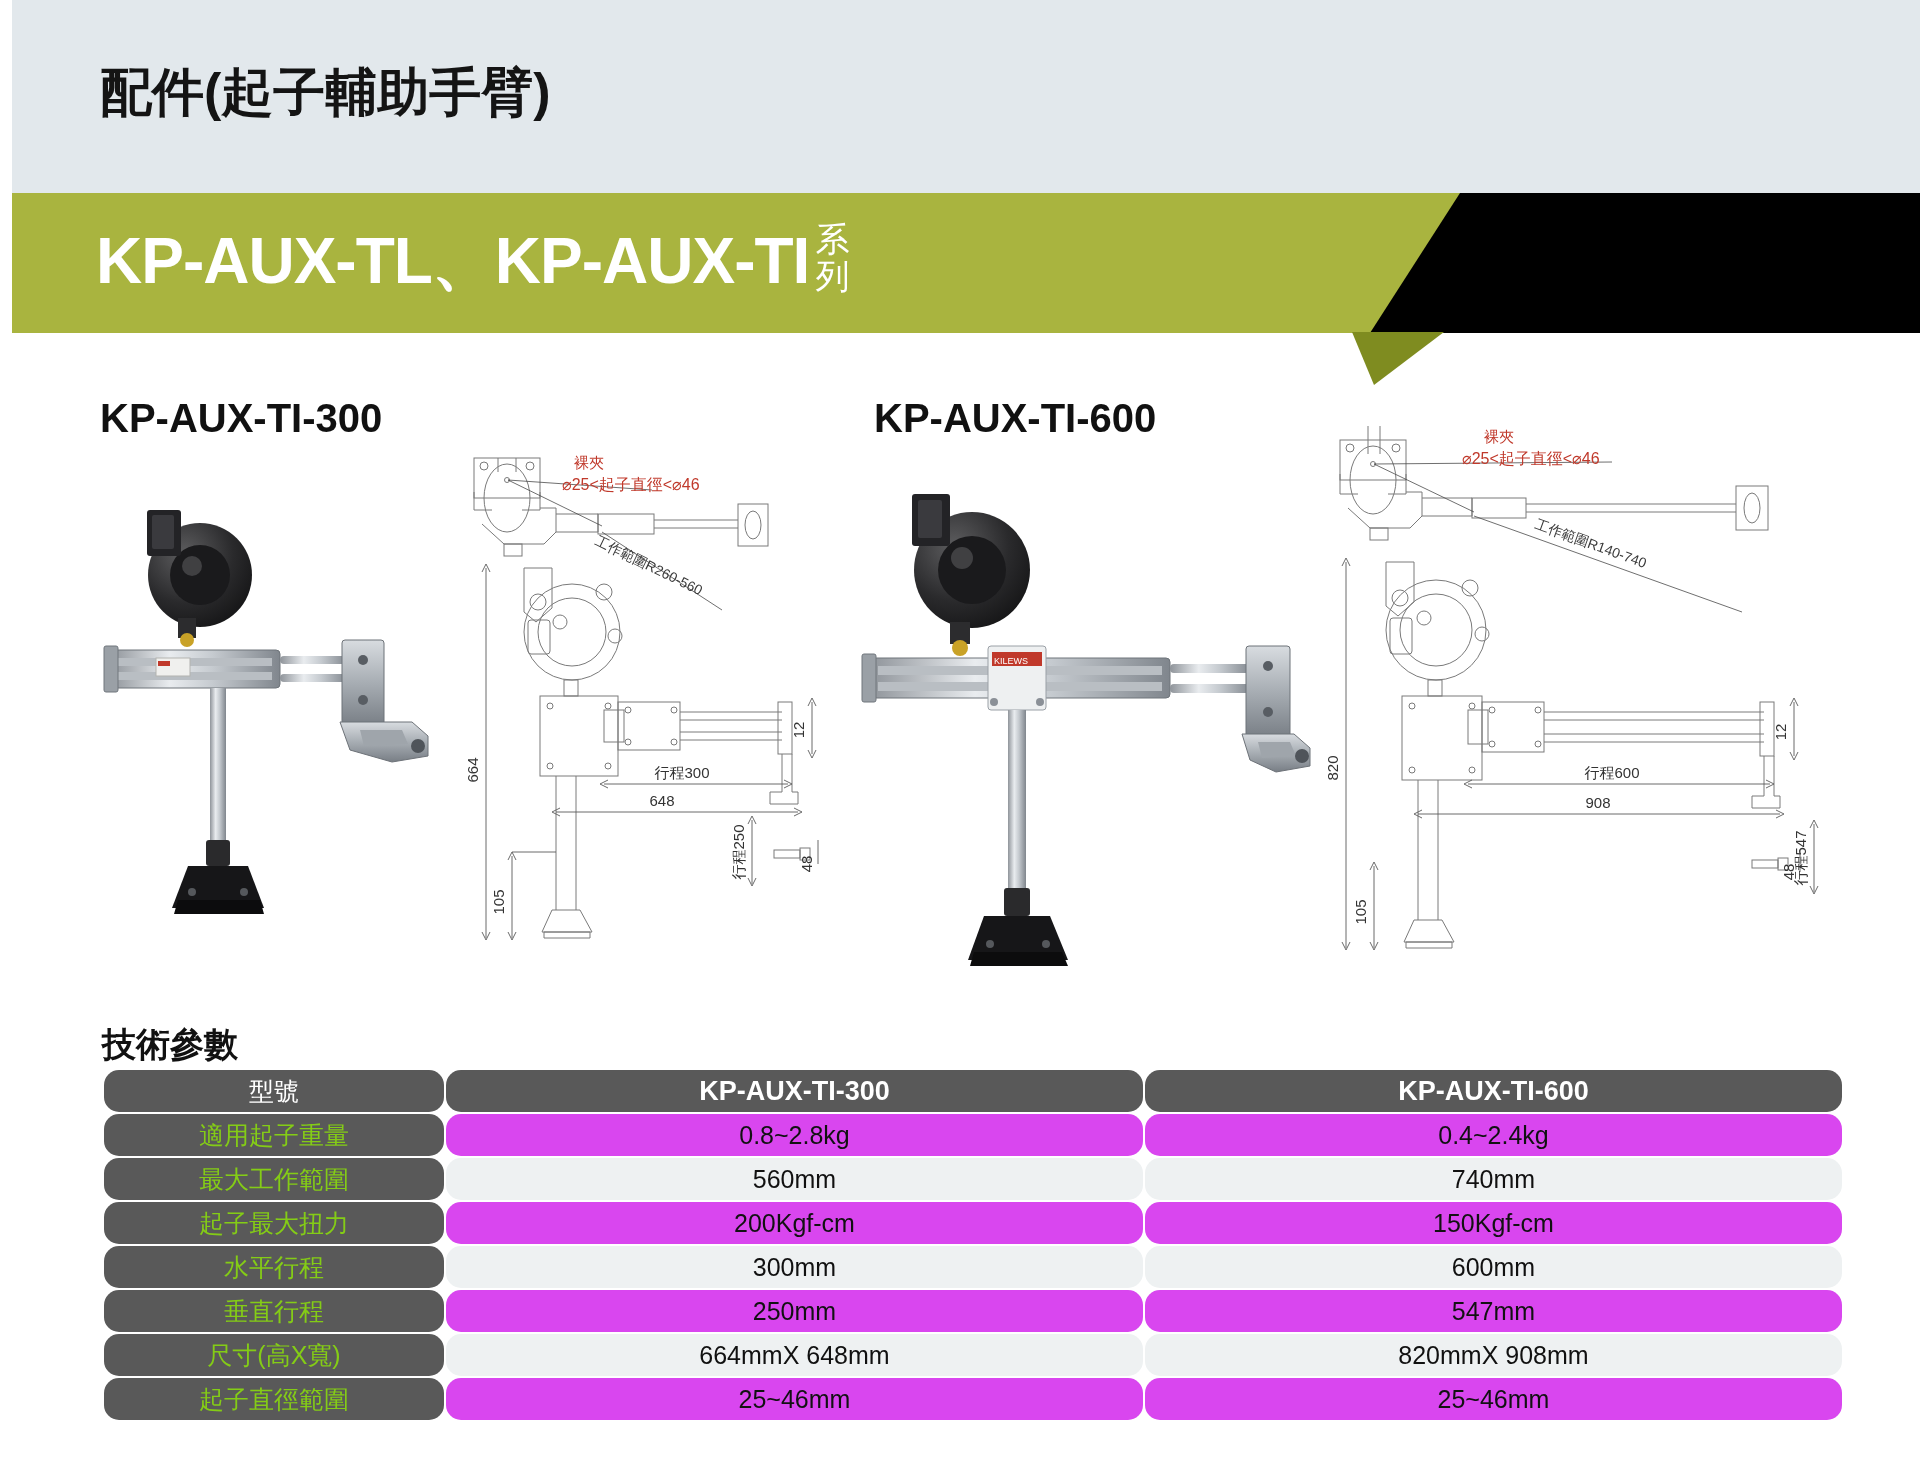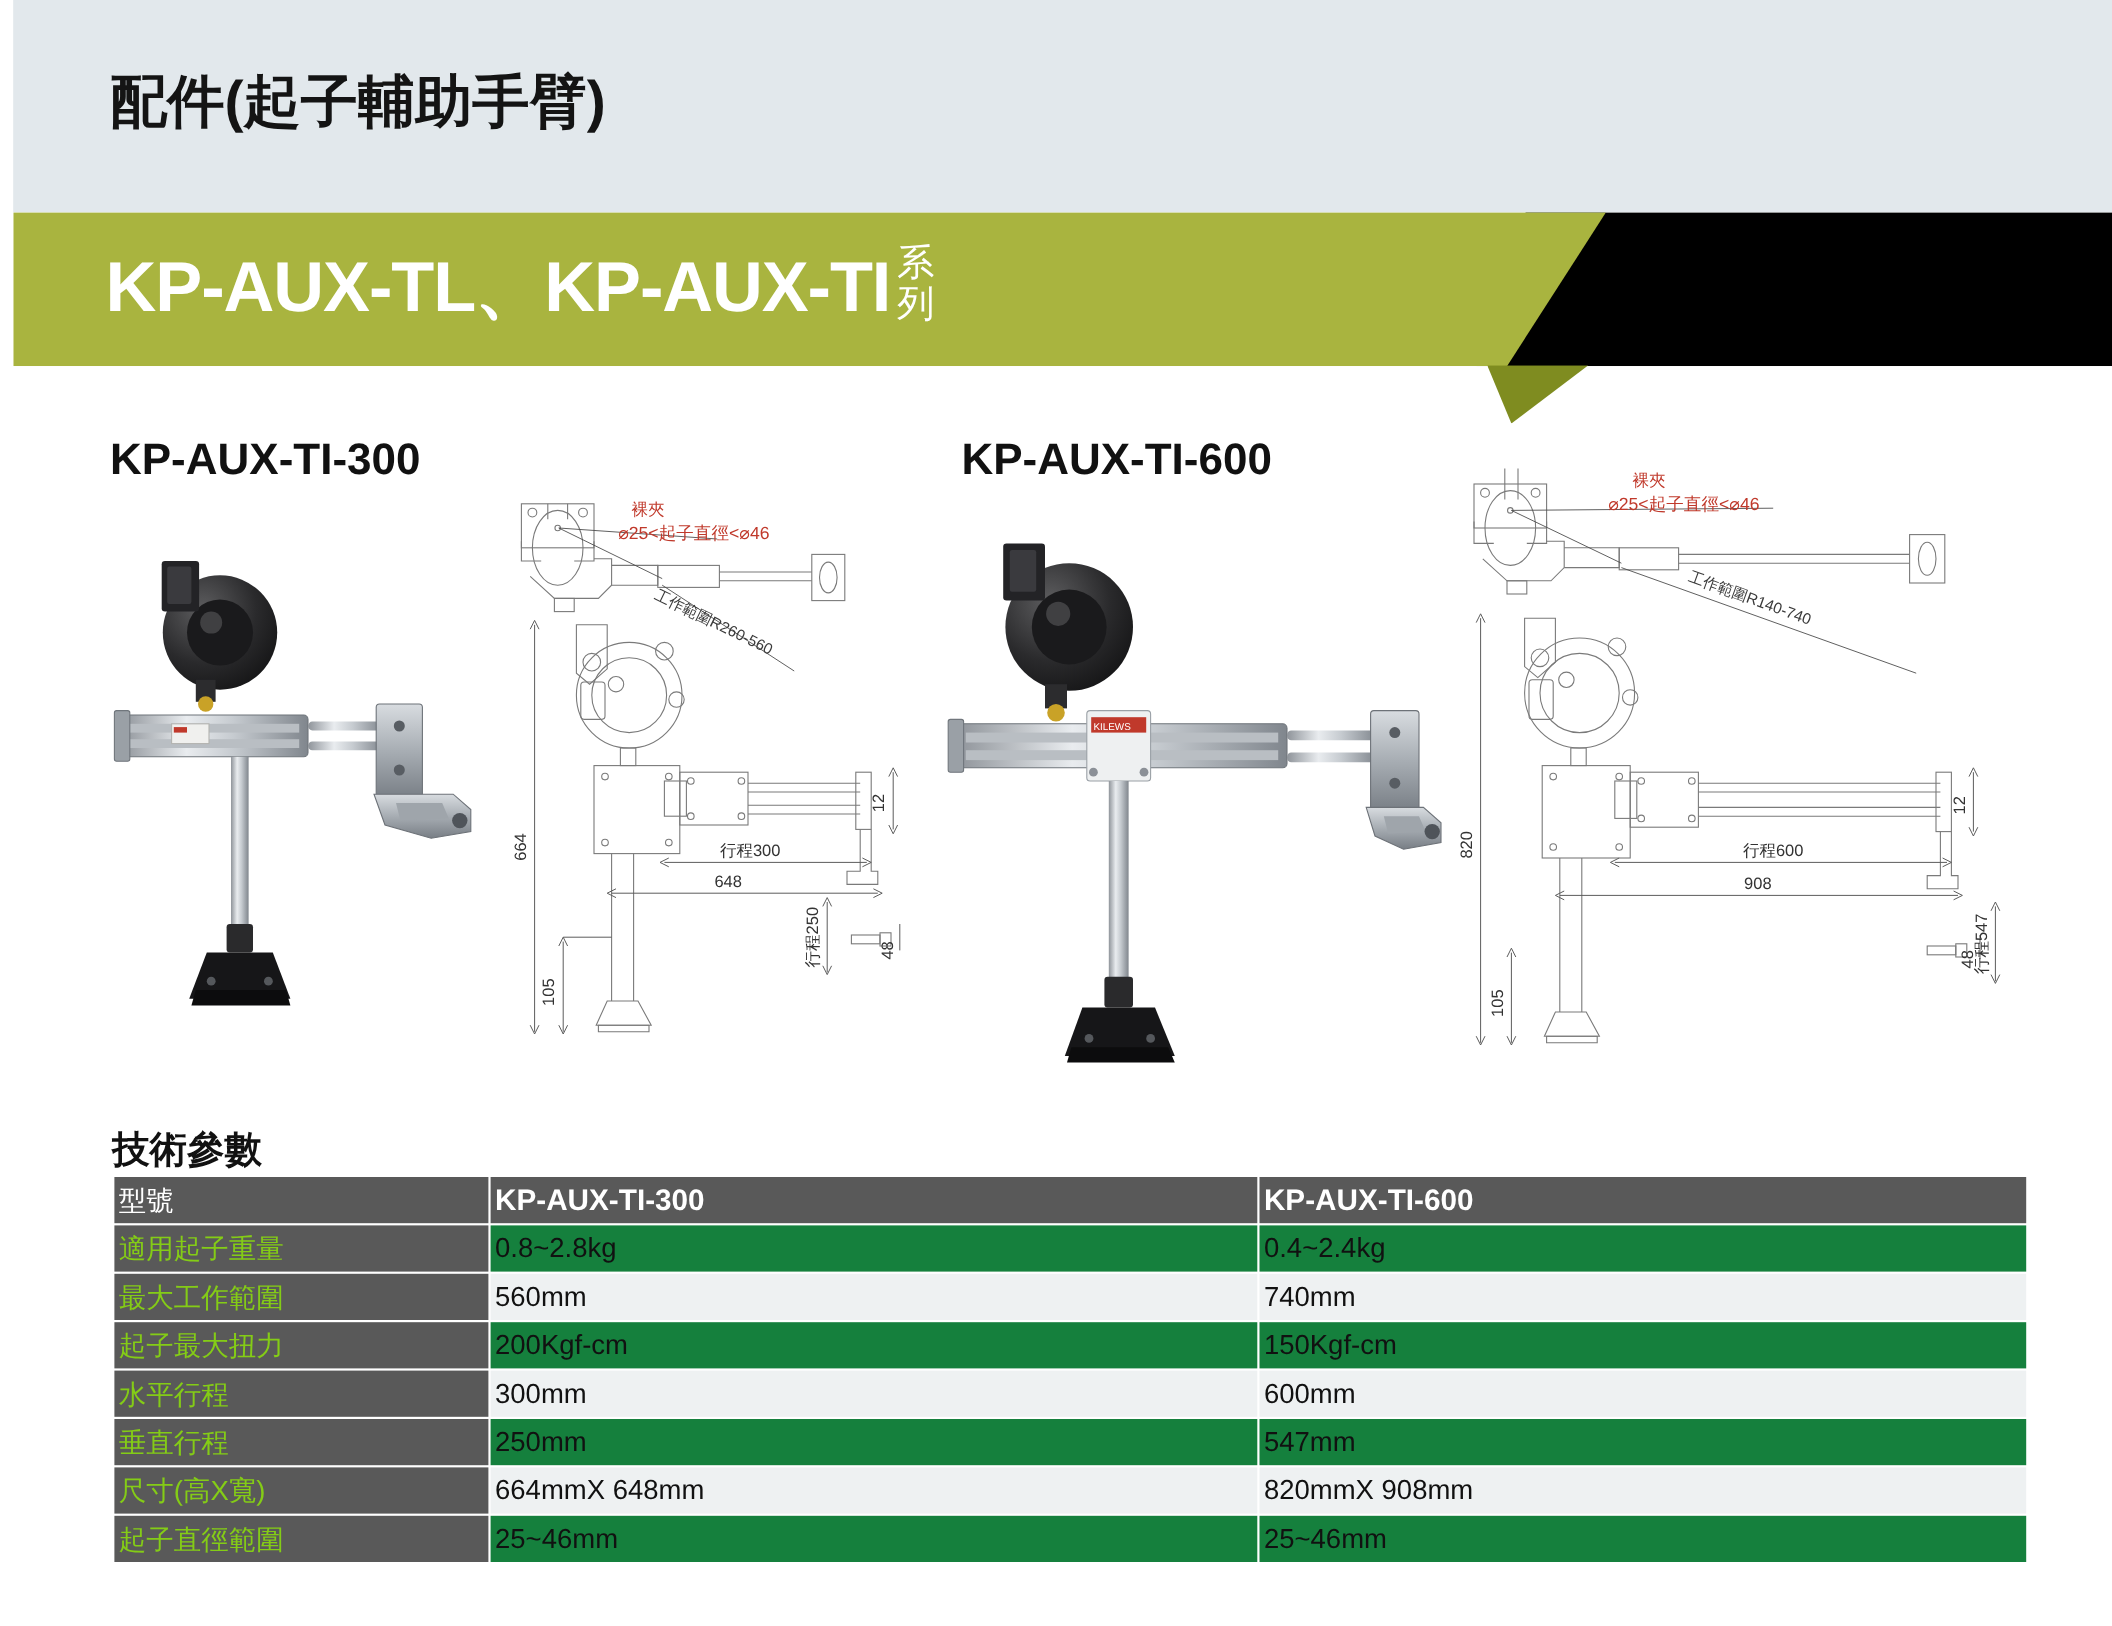--- a/index.html
+++ b/index.html
@@ -74,31 +74,31 @@
   .spec-heading {
     position: absolute; left: 90px; top: 1022px;
     font-size: 34px; font-weight: 700; color: #111;
   }
   table.spec {
     position: absolute; left: 90px; top: 1068px;
     width: 1742px; border-collapse: separate; border-spacing: 2px 2px;
     table-layout: fixed;
   }
   table.spec td, table.spec th {
-    height: 42px; vertical-align: middle;
-    font-size: 25px; font-weight: 400; padding: 0 4px;
+    height: 42px; text-align: center; vertical-align: middle;
+    font-size: 25px; font-weight: 400; padding: 0 4px; border-radius: 15px;
   }
   table.spec .lbl {
     width: 340px; background: #595959; color: #84cc16;
   }
   table.spec thead .lbl { background:#595959; color:#fff; }
   table.spec thead td.val {
     background: #595959; color: #ffffff; font-weight: 700; font-size: 27px;
   }
-  table.spec tbody td.val { background: #15803d; color: #111111; }
+  table.spec tbody td.val { background: #d946ef; color: #111111; }
   table.spec tbody tr:nth-child(even) td.val { background: #eef1f2; }
 </style>
 </head>
 <body>
 
 <div id="page">
 
   <div class="header-band"></div>
   <div class="header-title">配件(起子輔助手臂)</div>
 

